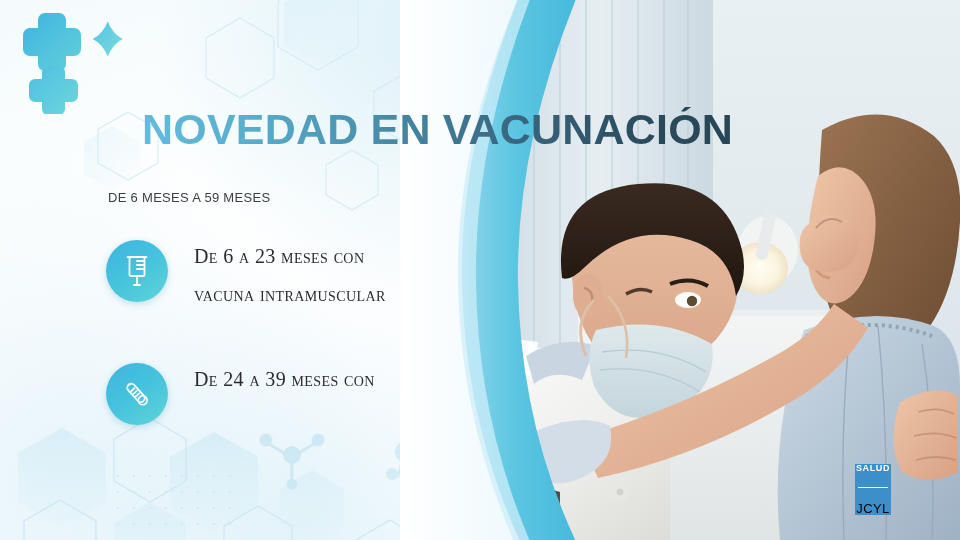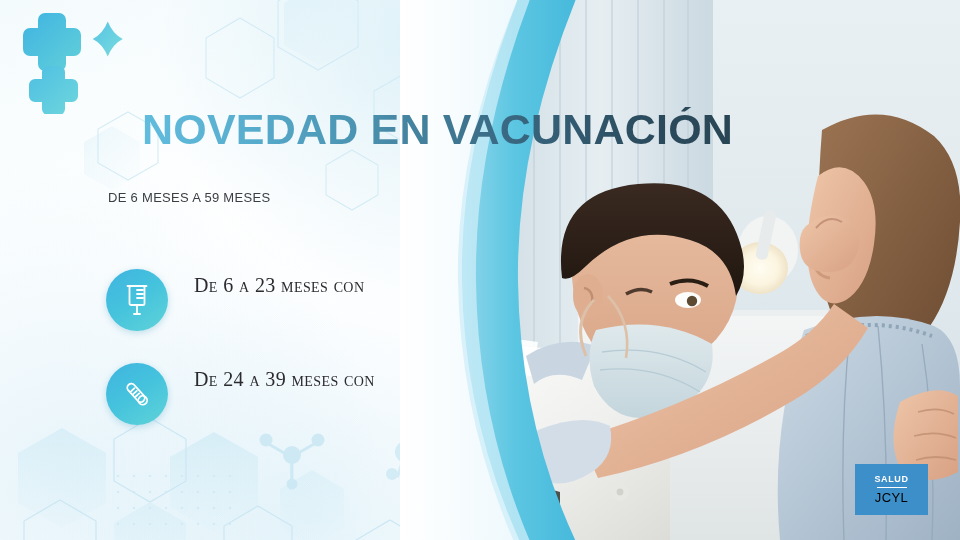--- a/index.html
+++ b/index.html
@@ -37,37 +37,37 @@
     -webkit-background-clip:text;background-clip:text;color:transparent;
     -webkit-text-fill-color:transparent;}
   .title .ln2{font-size:42px;letter-spacing:.1px;}
 
   
   .subtitle{position:absolute;left:108px;top:190px;
             font-size:13px;font-weight:normal;color:#3b3f44;letter-spacing:.3px;}
 
   
   .row{position:absolute;left:106px;display:flex;align-items:flex-start;}
-  .row1{top:269px;}
+  .row1{top:240px;}
   .row2{top:363px;}
   .badge{width:62px;height:62px;border-radius:50%;flex:0 0 62px;
          background:linear-gradient(145deg,#3fb4e0 0%,#45c3dd 48%,#5fd3d8 100%);
          box-shadow:0 2px 7px rgba(60,150,190,.28);
          display:flex;align-items:center;justify-content:center;}
   .badge svg{display:block;}
   .rowtext{margin-left:26px;padding-top:5px;
            font-family:"Liberation Serif",serif;color:#2b2b2f;}
   .rowtext .l{display:block;font-size:20px;letter-spacing:.4px;
               font-variant:small-caps;white-space:nowrap;}
   .rowtext .l2{margin-top:15px;}
 
   
-  .logo{position:absolute;left:855px;top:464px;width:73px;height:51px;
+  .logo{position:absolute;left:855px;top:464px;width:36px;height:51px;
         background:#3d8fc9;display:flex;flex-direction:column;
-        align-items:center;justify-content:center;}
+        align-items:center;justify-content:space-between;}
   .logo .salud{font-size:9px;font-weight:bold;color:#fff;letter-spacing:.6px;
                line-height:1;}
   .logo .rule{width:30px;height:1px;background:#fff;margin:3px 0 3px;}
   .logo .jcyl{font-family:Liberation Sans, sans-serif;font-size:13px;color:#000000;
               letter-spacing:.4px;line-height:1;}
 </style>
 </head>
 <body>
 
 <div class="slide">
@@ -371,20 +371,21 @@
           <line x1="15" y1="22" x2="15" y2="31"></line>
           <line x1="12" y1="31" x2="18" y2="31"></line>
           <line x1="15" y1="7" x2="21" y2="7"></line>
           <line x1="15" y1="11" x2="21" y2="11"></line>
           <line x1="15" y1="15" x2="21" y2="15"></line>
         </g>
       </svg>
     </div>
     <div class="rowtext">
       <span class="l l1">De 6 a 23 meses con</span>
+      <span class="l l2">vacuna intramuscular</span>
     </div>
   </div>
 
   <div class="row row2">
     <div class="badge">
       <svg width="34" height="34" viewBox="0 0 34 34">
         <g fill="none" stroke="#ffffff" stroke-width="1.8" stroke-linecap="round" stroke-linejoin="round" transform="rotate(-42 17 17)">
           <path d="M17 4.5 a4 4 0 0 1 4 4 v14 a4 4 0 0 1 -8 0 v-14 a4 4 0 0 1 4 -4 Z"></path>
           <circle cx="17" cy="25.5" r="4.4"></circle>
           <line x1="14" y1="11" x2="19" y2="11"></line>

